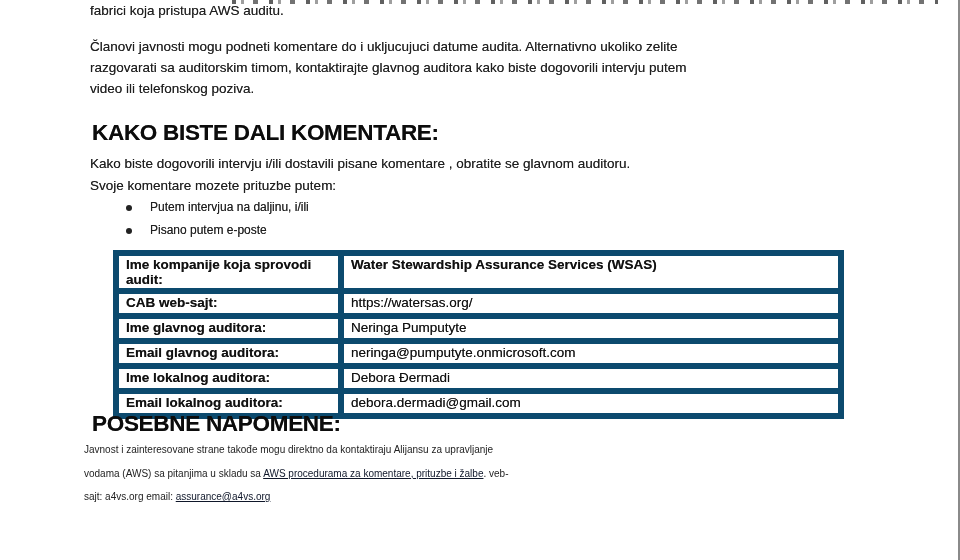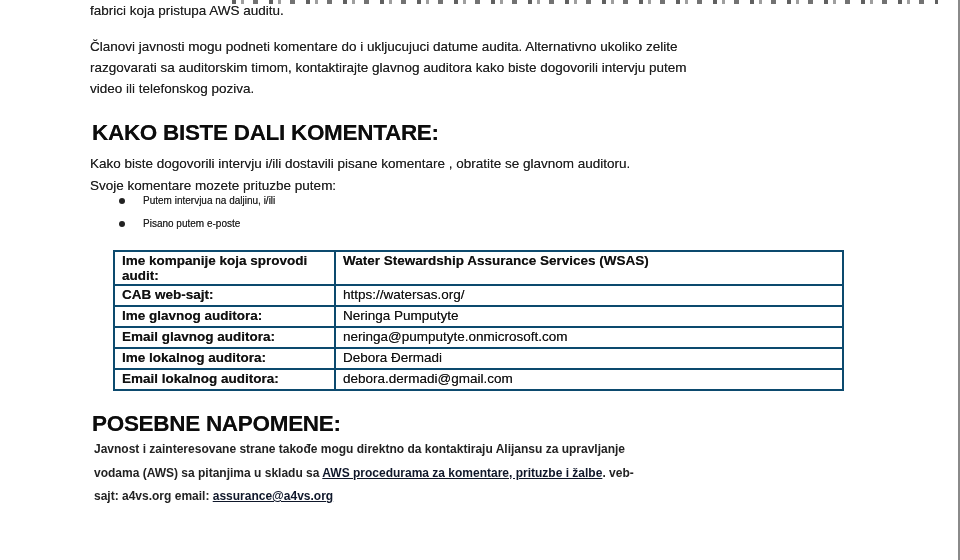--- a/index.html
+++ b/index.html
@@ -19,41 +19,41 @@
   .fragment { position:absolute; top:3px; left:90px; font-size:13.5px; }
   .intro { position:absolute; top:36px; left:90px; font-size:13.5px; line-height:21px; width:840px; }
   .h-big {
     position:absolute; left:88px; margin:4px; font-size:22.5px; font-weight:bold;
     letter-spacing:-0.3px; color:#0c0c0c;
   }
   #h-komentare { top:116px; }
   #h-napomene  { top:407px; }
   .sub { position:absolute; top:153px; left:90px; font-size:13.5px; line-height:22px; width:840px; }
   ul.bullets {
-    position:absolute; top:188px; left:90px; margin:1px; padding:0 0 0 52px;
-    font-size:10px; list-style:none; width:600px;
+    position:absolute; top:188px; left:90px; margin:8px; padding:0 0 0 52px;
+    font-size:12px; list-style:none; width:600px;
   }
   ul.bullets li { line-height:23px; position:relative; }
   ul.bullets li::before {
     content:""; position:absolute; left:-24px; top:9px; width:6px; height:6px;
     border-radius:50%; background:#222;
   }
   table.audit {
     position:absolute; top:250px; left:113px; width:731px;
     border-collapse:collapse; font-size:13.5px;
   }
   table.audit td {
-    border:2px solid #0c4a6e; padding:1px 7px; height:17px; vertical-align:top;
+    border:6px solid #0c4a6e; padding:1px 7px; height:17px; vertical-align:top;
     color:#111;
   }
   table.audit td.lbl { width:205px; font-weight:bold; }
   table.audit td.val.bold { font-weight:bold; }
   .notes {
-    position:absolute; top:438px; left:94px; font-size:12px; line-height:23.5px;
-    width:830px; color:#232323;font-weight:bold;
+    position:absolute; top:438px; left:84px; font-size:10px; line-height:23.5px;
+    width:830px; color:#232323;
   }
   a.doclink { text-decoration:underline; cursor:pointer; }
   .right-edge { position:absolute; right:0; top:0; width:2px; height:560px; background:#8a8a8a; }
 </style>
 </head>
 <body>
 
 <div id="page">
 
   <div class="clip-strip"></div>

